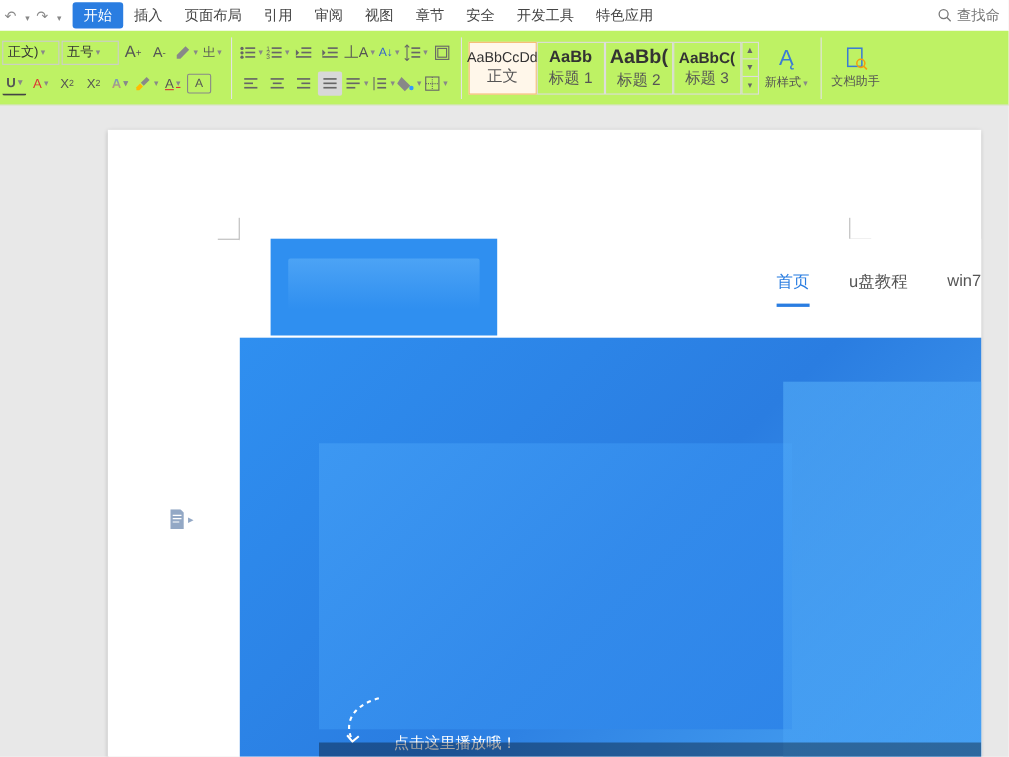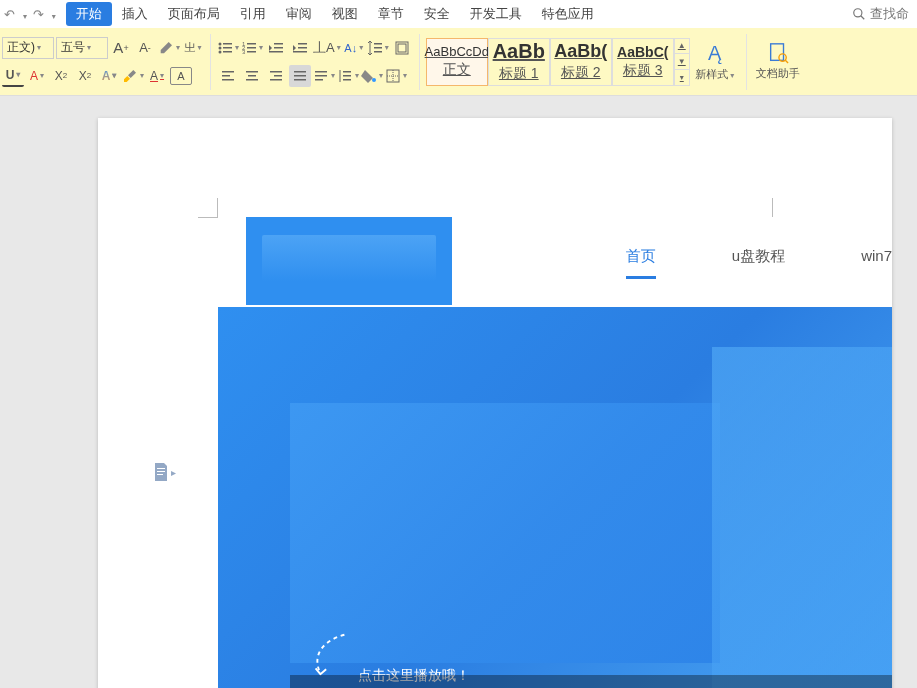--- a/index.html
+++ b/index.html
@@ -5,30 +5,30 @@
   * { margin: 0; padding: 0; box-sizing: border-box; font-family: "Microsoft YaHei", sans-serif; }
   body { background: #f0f0f0; width: 917px; height: 688px; overflow: hidden; position: relative; }
   
   .menubar { background: #fff; height: 28px; display: flex; align-items: center; padding: 0 4px; font-size: 13px; }
   .menubar .qat { display: flex; align-items: center; gap: 6px; color: #888; }
   .menubar .tabs { display: flex; margin-left: 10px; text-align: center; }
   .menubar .tab { padding: 3px 10px; color: #444; cursor: pointer; }
   .menubar .tab.active { background: #2a7de1; color: #fff; border-radius: 3px; }
   .menubar .search { margin-left: auto; display: flex; align-items: center; color: #777; font-size: 13px; gap: 4px; padding-right: 4px; }
 
-  .ribbon { background: #fef9c3; height: 68px; border-bottom: 1px solid #ddd; display: flex; align-items: center; padding: 2px 0; font-size: 12px; color: #555; }
+  .ribbon { background: #bef264; height: 68px; border-bottom: 1px solid #ddd; display: flex; align-items: center; padding: 2px 0; font-size: 12px; color: #555; }
   .rgroup { display: flex; flex-direction: column; }
   .rsep { width: 1px; background: #e3e3e3; height: 56px; margin: 0 6px; }
   .rrow { display: flex; align-items: center; gap: 2px; height: 28px; }
   .rbtn { min-width: 22px; height: 22px; display: flex; align-items: center; justify-content: center; cursor: pointer; border-radius: 2px; }
   .dd::after { content: "▾"; font-size: 8px; color: #888; margin-left: 2px; }
   .fontbox { border: 1px solid #ccc; height: 22px; padding: 0 4px; display: flex; align-items: center; min-width: 52px; font-size: 12px; color: #333; }
   .fontbox.sz { min-width: 52px; }
 
-  .styles { display: flex; align-items: center; text-decoration: underline; }
+  .styles { display: flex; align-items: center; }
   .styleitem { width: 62px; height: 48px; border: 1px solid #ddd; display: flex; flex-direction: column; align-items: center; justify-content: center; cursor: pointer; }
   .styleitem.active { border-color: #f5b76b; background: #fff7ea; }
   .styleprev { font-size: 13px; color: #333; }
   .stylelabel { font-size: 14px; color: #555; margin-top: 2px; }
   .stylepag { width: 16px; display: flex; flex-direction: column; border: 1px solid #ddd; height: 48px; }
   .stylepag div { flex: 1; display: flex; align-items: center; justify-content: center; font-size: 8px; color: #666; border-bottom: 1px solid #ddd; cursor: pointer; }
   .stylepag div:last-child { border-bottom: none; }
   .bigbtn { display: flex; flex-direction: column; align-items: center; justify-content: center; width: 50px; height: 56px; cursor: pointer; }
   .bigbtn .icon { font-size: 20px; }
   .bigbtn .lbl { font-size: 11px; color: #555; margin-top: 2px; }
@@ -41,21 +41,21 @@
   .crop-tr { right: 100px; border-left: 1px solid #bbb; border-bottom: 1px solid #bbb; }
   .hdrline { position: absolute; top: 100px; left: 120px; right: 22px; height: 1px; background: #cfcfcf; }
 
   .panel-icon { position: absolute; top: 345px; left: 55px; color: #93a8c5; display: flex; align-items: center; gap: 2px; font-size: 14px; cursor: pointer; }
 
   
   .web { position: absolute; top: 99px; left: 120px; right: 0; }
   .web-nav { height: 90px; position: relative; background: #fff; }
   .logo-box { position: absolute; left: 28px; top: 0; width: 206px; height: 88px; background: linear-gradient(#2f8ff0, #2f8ff0); }
   .logo-inner { position: absolute; left: 16px; top: 18px; width: 174px; height: 46px; background: linear-gradient(#4ca3f5, #2f8ff0); border-radius: 2px; }
-  .navlinks { position: absolute; right: 0; top: 30px; display: flex; gap: 76px; font-size: 15px; }
+  .navlinks { position: absolute; right: 0; top: 30px; display: flex; gap: 36px; font-size: 15px; }
   .navlink { color: #555; cursor: pointer; padding-bottom: 10px; }
   .navlink.active { color: #2a7de1; border-bottom: 3px solid #2a7de1; }
 
   .hero { position: relative; height: 420px; background: linear-gradient(135deg, #2f8ff0 0%, #2a7de1 50%, #4da8f5 100%); overflow: hidden; }
   .hero-shape { position: absolute; left: 72px; top: 96px; width: 430px; height: 260px; background: linear-gradient(135deg, #3f9af3, #2b82e8); opacity: .85; }
   .hero-shape2 { position: absolute; right: -40px; top: 40px; width: 220px; height: 380px; background: linear-gradient(135deg, #55aef8, #3f9af3); opacity: .6; }
 
   .video-ctrl { position: absolute; left: 72px; right: 0; bottom: 0; height: 52px; background: rgba(0,0,0,.35); display: flex; align-items: center; padding: 0 14px; gap: 14px; color: #fff; font-size: 13px; }
   .hint { position: absolute; bottom: 42px; left: 140px; color: #fff; font-size: 14px; }
   .arrow-doodle { position: absolute; bottom: 48px; left: 88px; width: 48px; height: 50px; }
@@ -247,21 +247,21 @@
   </div>
 
   <div class="rsep"></div>
 
   <div class="styles">
     <div class="styleitem active">
       <div class="styleprev">AaBbCcDd</div>
       <div class="stylelabel">正文</div>
     </div>
     <div class="styleitem">
-      <div class="styleprev" style="font-weight:bold;font-size:20px">AaBb</div>
+      <div class="styleprev" style="font-weight:bold;font-size:15px">AaBb</div>
       <div class="stylelabel">标题 1</div>
     </div>
     <div class="styleitem">
       <div class="styleprev" style="font-weight:bold;font-size:18px">AaBb(</div>
       <div class="stylelabel">标题 2</div>
     </div>
     <div class="styleitem">
       <div class="styleprev" style="font-weight:bold;font-size:14px">AaBbC(</div>
       <div class="stylelabel">标题 3</div>
     </div>

